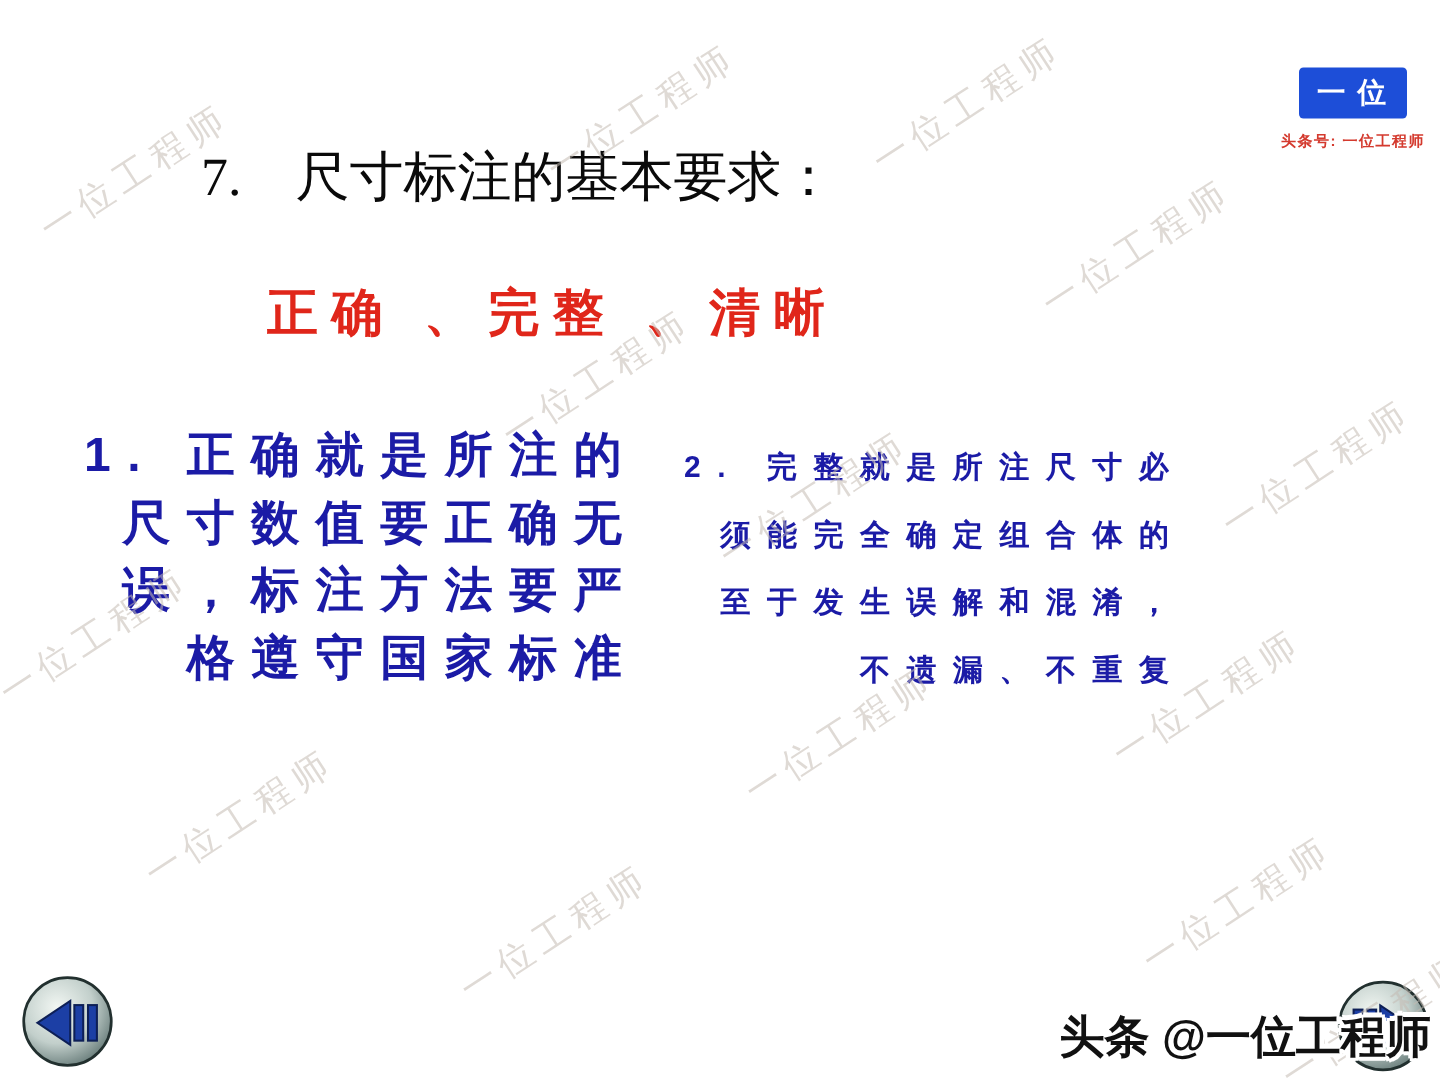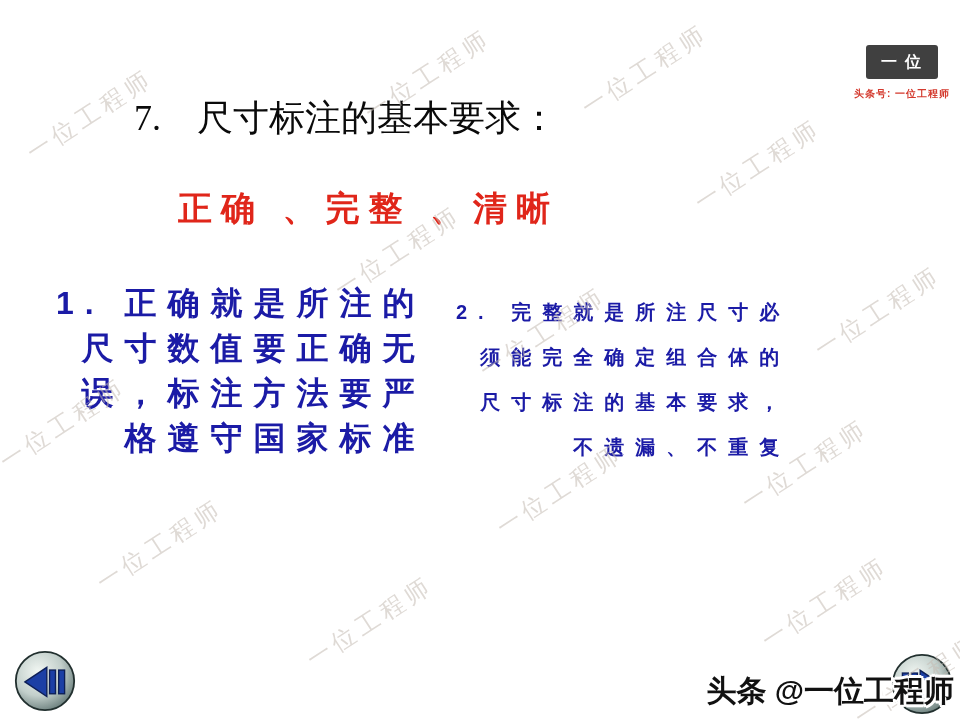--- a/index.html
+++ b/index.html
@@ -34,23 +34,23 @@
   
   .wm {
     position:absolute; z-index:6; color:#c5bcb4; opacity:0.55;
     font-size:24px; letter-spacing:5px; white-space:nowrap;
     transform:translate(-50%,-50%) rotate(-33deg);
     pointer-events:none;
   }
   
   .logo { position:absolute; left:846px; top:45px; width:112px; text-align:center; }
   .logo-badge {
-    margin:0 auto; width:72px; height:34px; background:#404040;
+    margin:0 auto; width:72px; height:34px; background:#1d4ed8;
     border-radius:3px; display:flex; align-items:center; justify-content:center;
-    color:#ffffff; font-size:16px; font-weight:bold; letter-spacing:8px;
+    color:#ffffff; font-size:19px; font-weight:bold; letter-spacing:8px;
     padding-left:6px; box-sizing:border-box;
   }
   .logo-caption {
     margin-top:8px; color:#d43a2e; font-size:10px; font-weight:bold;
     letter-spacing:1px; white-space:nowrap;
   }
   
   .navbtn { position:absolute; width:62px; height:62px; z-index:4; cursor:pointer; }
   .navbtn svg { display:block; width:100%; height:100%; }
   .navbtn-prev { left:14px; bottom:8px; }
@@ -91,21 +91,21 @@
   <div class="point point-1">
     <div class="pline">1. 正确就是所注的</div>
     <div class="pline">尺寸数值要正确无</div>
     <div class="pline">误，标注方法要严</div>
     <div class="pline">格遵守国家标准</div>
   </div>
 
   <div class="point point-2">
     <div class="pline">2. 完整就是所注尺寸必</div>
     <div class="pline">须能完全确定组合体的</div>
-    <div class="pline">尺寸标注的基本要求，</div>
+    <div class="pline">至于发生误解和混淆，</div>
     <div class="pline">不遗漏、不重复</div>
   </div>
 
 
   <div class="logo">
     <div class="logo-badge">一位</div>
     <div class="logo-caption">头条号: 一位工程师</div>
   </div>
 
   <div class="navbtn navbtn-prev">

